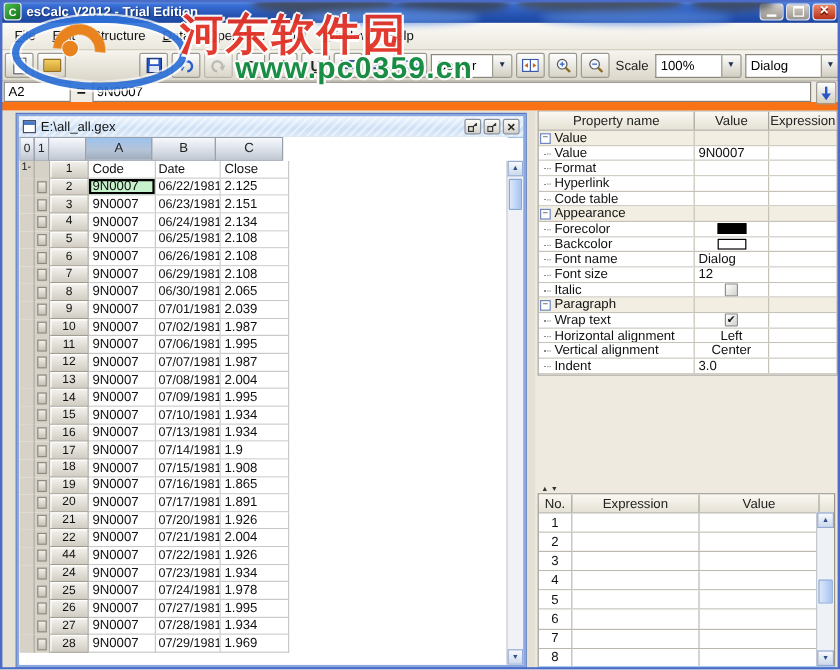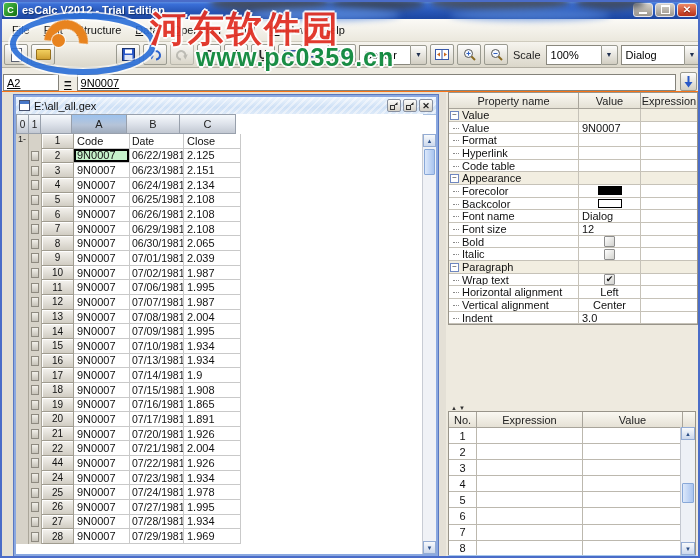--- a/index.html
+++ b/index.html
@@ -49,21 +49,21 @@
     display:flex;align-items:center;padding:0 4px;box-sizing:border-box;flex:1;}
   .combo .arrow{width:17px;border:1px solid #9a9a90;border-radius:0 2px 2px 0;box-sizing:border-box;
     background:linear-gradient(180deg,#fdfdfc,#d2cec2);display:flex;align-items:center;justify-content:center;
     font-size:7px;color:#203050;}
   .b-label{font-weight:bold;}
   .i-label{font-family:"Liberation Serif",serif;font-style:italic;font-weight:bold;}
   .u-label{text-decoration:underline;font-weight:bold;}
 
   
   .fxbar{position:absolute;top:68px;left:0;width:700px;height:24px;box-sizing:border-box;
-    background:#efece3;border-bottom:1px solid #f97316;display:flex;align-items:flex-end;padding:0 3px;z-index:4;text-decoration:underline;}
+    background:#efece3;border-bottom:7px solid #f97316;display:flex;align-items:flex-start;padding:0 3px;z-index:4;}
   .cellref{width:56px;height:17px;background:#fff;border:1px solid #84827a;font-size:11px;
     display:flex;align-items:center;padding-left:3px;box-sizing:border-box;}
   .eqsign{font-weight:bold;font-size:13px;color:#111;margin:0 5px;}
   .fxfield{flex:1;height:17px;background:#fff;border:1px solid #84827a;font-size:11px;
     display:flex;align-items:center;padding-left:3px;box-sizing:border-box;}
   .fxbtn{width:17px;height:19px;margin-left:4px;box-sizing:border-box;border:1px solid #9a9a90;border-radius:2px;
     background:linear-gradient(180deg,#fdfdfc,#d3cfc3);display:flex;align-items:center;justify-content:center;}
 
   
   .child{position:absolute;left:14px;top:95px;width:424px;height:461px;box-sizing:border-box;
@@ -714,30 +714,20 @@
             <div class="dash"></div>
           </div>
           <div class="pname">Font size</div>
           <div class="pval">12</div>
           <div class="pexpr"></div>
         </div>
         <div class="prow">
           <div class="pg">
             <div class="dash"></div>
           </div>
-          <div class="pname">Bold</div>
-          <div class="pval">
-            <span class="cbx"></span>
-          </div>
-          <div class="pexpr"></div>
-        </div>
-        <div class="prow">
-          <div class="pg">
-            <div class="dash"></div>
-          </div>
           <div class="pname">Italic</div>
           <div class="pval">
             <span class="cbx"></span>
           </div>
           <div class="pexpr"></div>
         </div>
         <div class="prow grp">
           <div class="pg">
             <div class="minus">−</div>
           </div>

